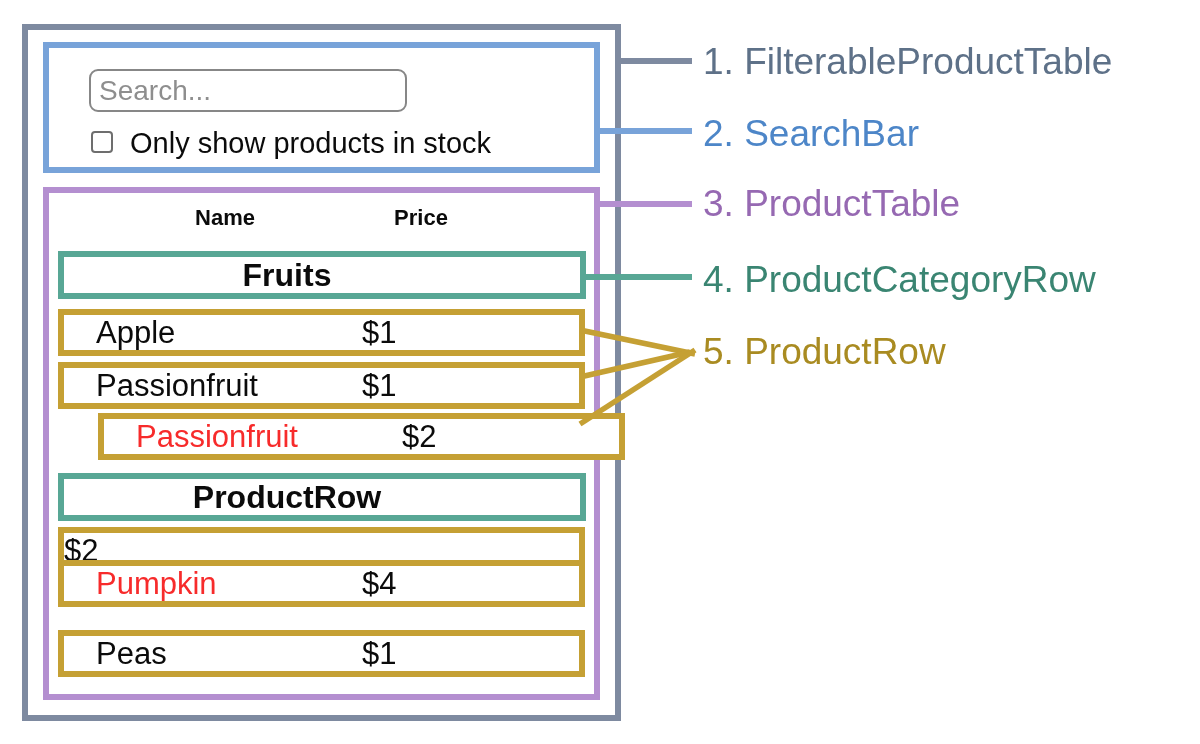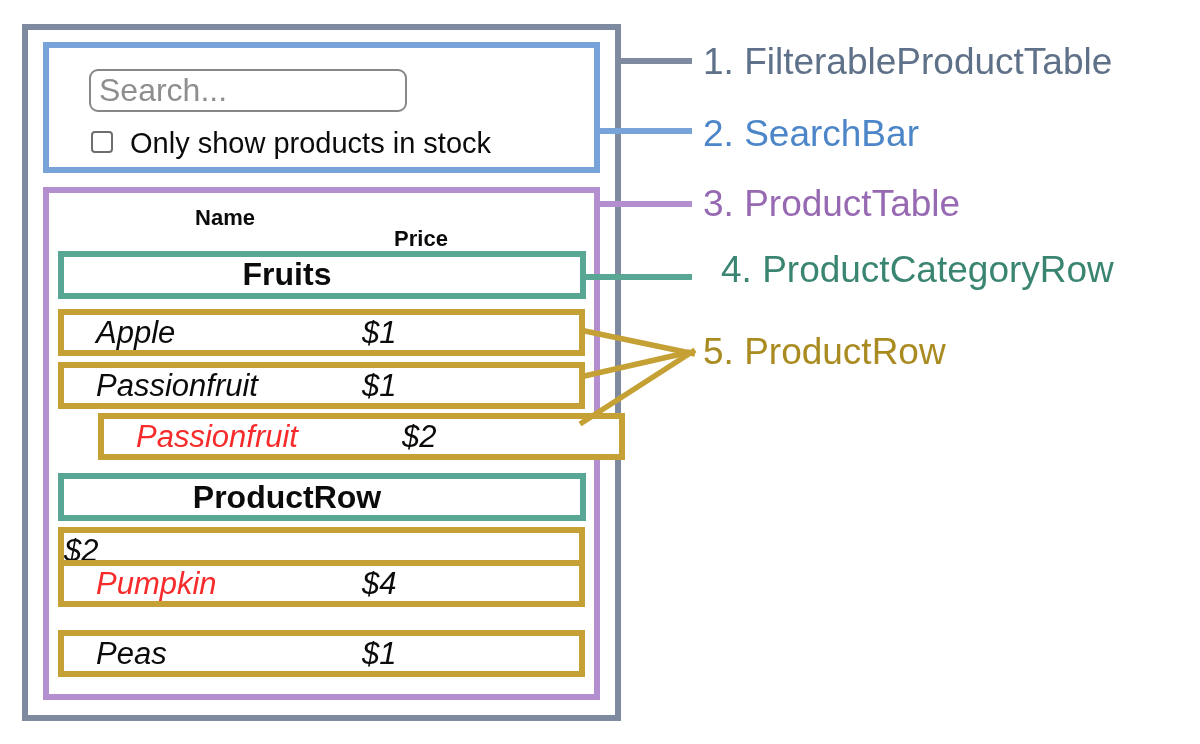--- a/index.html
+++ b/index.html
@@ -18,21 +18,21 @@
   .box-outer  { left: 22px;  top: 24px;  width: 599px; height: 697px; border: 6px solid var(--c-slate); }
   .box-search { left: 43px;  top: 42px;  width: 557px; height: 131px; border: 6px solid var(--c-blue); }
   .box-table  { left: 43px;  top: 187px; width: 557px; height: 513px; border: 6px solid var(--c-purple); }
 
   
   .search-input {
     left: 89px; top: 69px; width: 318px; height: 43px;
     border: 2px solid var(--c-input-border);
     border-radius: 9px;
     font-family: "Liberation Sans", "DejaVu Sans", sans-serif;
-    font-size: 32px;
+    font-size: 28px;
     padding: 0 0 0 8px;
     color: #444444;
     outline: none;
     background: #ffffff;
   }
   .search-input::placeholder { color: var(--c-placeholder); opacity: 1; }
   .checkbox {
     left: 91px; top: 131px; width: 22px; height: 22px;
     appearance: none; -webkit-appearance: none;
     border: 2px solid var(--c-checkbox-border);
@@ -41,58 +41,58 @@
     margin: 0; cursor: pointer;
   }
   .checkbox-label {
     left: 130px; top: 128px; height: 30px; line-height: 30px;
     font-size: 29px; white-space: nowrap;
   }
 
   
   .hdr { top: 203px; height: 30px; line-height: 30px; font-size: 22px; font-weight: bold; text-align: center; }
   .hdr-name  { left: 113px; width: 224px; }
-  .hdr-price { left: 357px; width: 128px; margin-top: 21px; }
+  .hdr-price { left: 357px; width: 128px; }
 
   
   .cat-row {
     left: 58px; width: 528px; height: 48px;
     border: 6px solid var(--c-teal);
     background: #ffffff;
     display: flex; align-items: center;
   }
   .cat-label { width: 446px; text-align: center; font-size: 32px; font-weight: bold; }
   .prod-row {
     left: 58px; width: 527px; height: 47px;
     border: 6px solid var(--c-gold);
     background: #ffffff;
-    display: flex; align-items: center; font-style: italic;
+    display: flex; align-items: center;
   }
   .prod-name { margin-left: 32px; width: 266px; font-size: 31px; white-space: nowrap; }
   .prod-price { font-size: 31px; white-space: nowrap; }
   .red-name .prod-name { color: var(--c-red); }
 
-  .row-cat-fruits   { top: 251px; align-items: flex-end; }
+  .row-cat-fruits   { top: 251px; }
   .row-apple        { top: 309px; }
   .row-dragonfruit  { top: 362px; }
   .row-passionfruit { top: 413px; margin-left: 40px; }
   .row-cat-veg      { top: 473px; }
   .row-spinach      { top: 527px; }
   .row-pumpkin      { top: 560px; }
   .row-peas         { top: 630px; align-items: center; }
 
   
   .legend-item {
     left: 703px; height: 44px; line-height: 44px;
     font-size: 37px; white-space: nowrap;
   }
   .lg-1 { top: 40px;  color: var(--c-slate-text); }
   .lg-2 { top: 112px; color: var(--c-blue-text); }
   .lg-3 { top: 182px; color: var(--c-purple-text); }
-  .lg-4 { top: 248px; color: var(--c-teal-text); margin-left: 18px; }
+  .lg-4 { top: 258px; color: var(--c-teal-text); }
   .lg-5 { top: 330px; color: var(--c-gold-text); }
 
   
   .connectors { left: 0; top: 0; width: 1200px; height: 744px; pointer-events: none; }
 </style>
 </head>
 <body>
 
 <div class="canvas">
 

